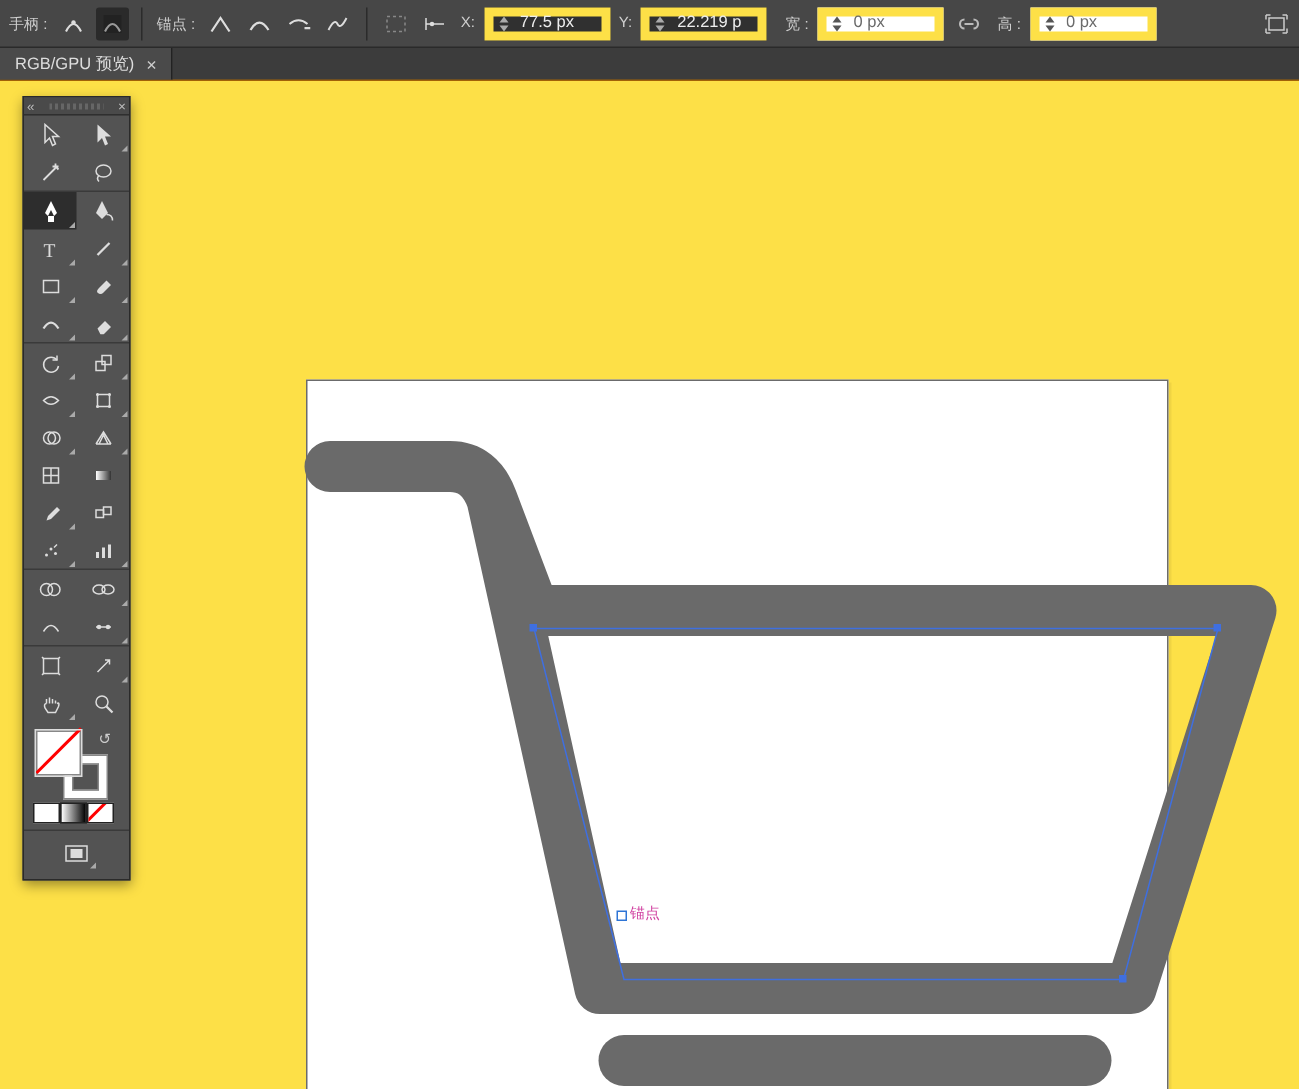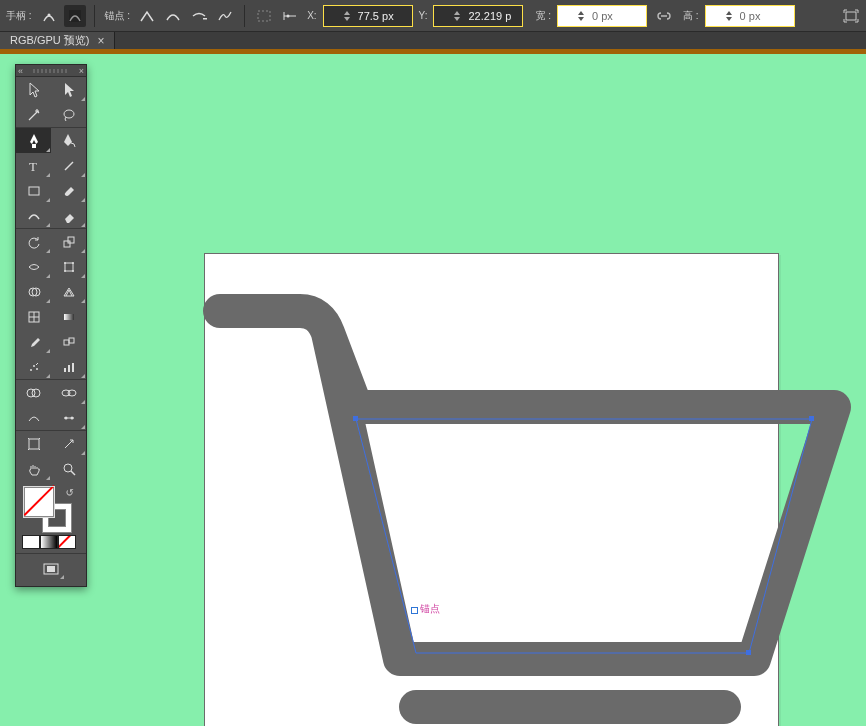--- a/index.html
+++ b/index.html
@@ -27,60 +27,60 @@
   }
   .opt-label { font-size: 10px; color: #cfcfcf; padding: 0 2px; }
   .opt-ico {
     width: 22px; height: 22px;
     display: inline-flex; align-items:center; justify-content:center;
     border-radius:2px;
   }
   .opt-ico svg { display:block; }
   .sep { width:1px; height:22px; background:#2b2b2b; margin:0 4px; }
   .spin {
-    display:flex; align-items:center;
-    background:#303030; border:1px solid #fde047; height:22px;padding-left:16px;
+    display:flex; align-items:flex-end;
+    background:#303030; border:6px solid #fde047; height:22px;
   }
   .spin .caret { width:14px; display:flex; flex-direction:column; align-items:center; }
   .spin .caret span { width:0;height:0;border-left:3px solid transparent;border-right:3px solid transparent; }
   .spin .caret .up{border-bottom:4px solid #aaa;margin-bottom:2px;}
   .spin .caret .dn{border-top:4px solid #aaa;}
   .spin input {
     width:58px; background:transparent; border:none; color:#eee;
     font-size:11px; padding:0 4px; text-align:left;
   }
   .spin.disabled input{ color:#6b6b6b; }
   .spin.disabled .caret .up{border-bottom-color:#555;}
   .spin.disabled .caret .dn{border-top-color:#555;}
   .spin.disabled{ background:#ffffff; }
 
   .opt-toggle { background:#2a2a2a; }
 
   
   .tab-bar {
     height: 22px;
     background: #3c3c3c;
-    border-bottom: 5px solid #a16207;
+    border-bottom: 1px solid #a16207;
     display: flex;
     align-items: stretch;
   }
   .tab {
     background: #4a4a4a;
     padding: 0 10px;
     display: flex; align-items:center; gap:8px;
     font-size:11px; color:#ddd;
     border-right:1px solid #222;
     position:relative;
   }
   .tab .close{ font-size:12px; color:#ccc; }
 
   
   .work {
     position:absolute; left:0; right:0; top:54px; bottom:0;
-    background:#86efac;
+    background:#fde047;
     overflow:hidden;
   }
   .artboard {
     position:absolute;
     left:204px; top:199px;
     width:575px; height:650px;
     background:#fff;
     border:1px solid #6b6b6b;
     box-shadow: 2px 2px 0 rgba(0,0,0,0.05);
   }

